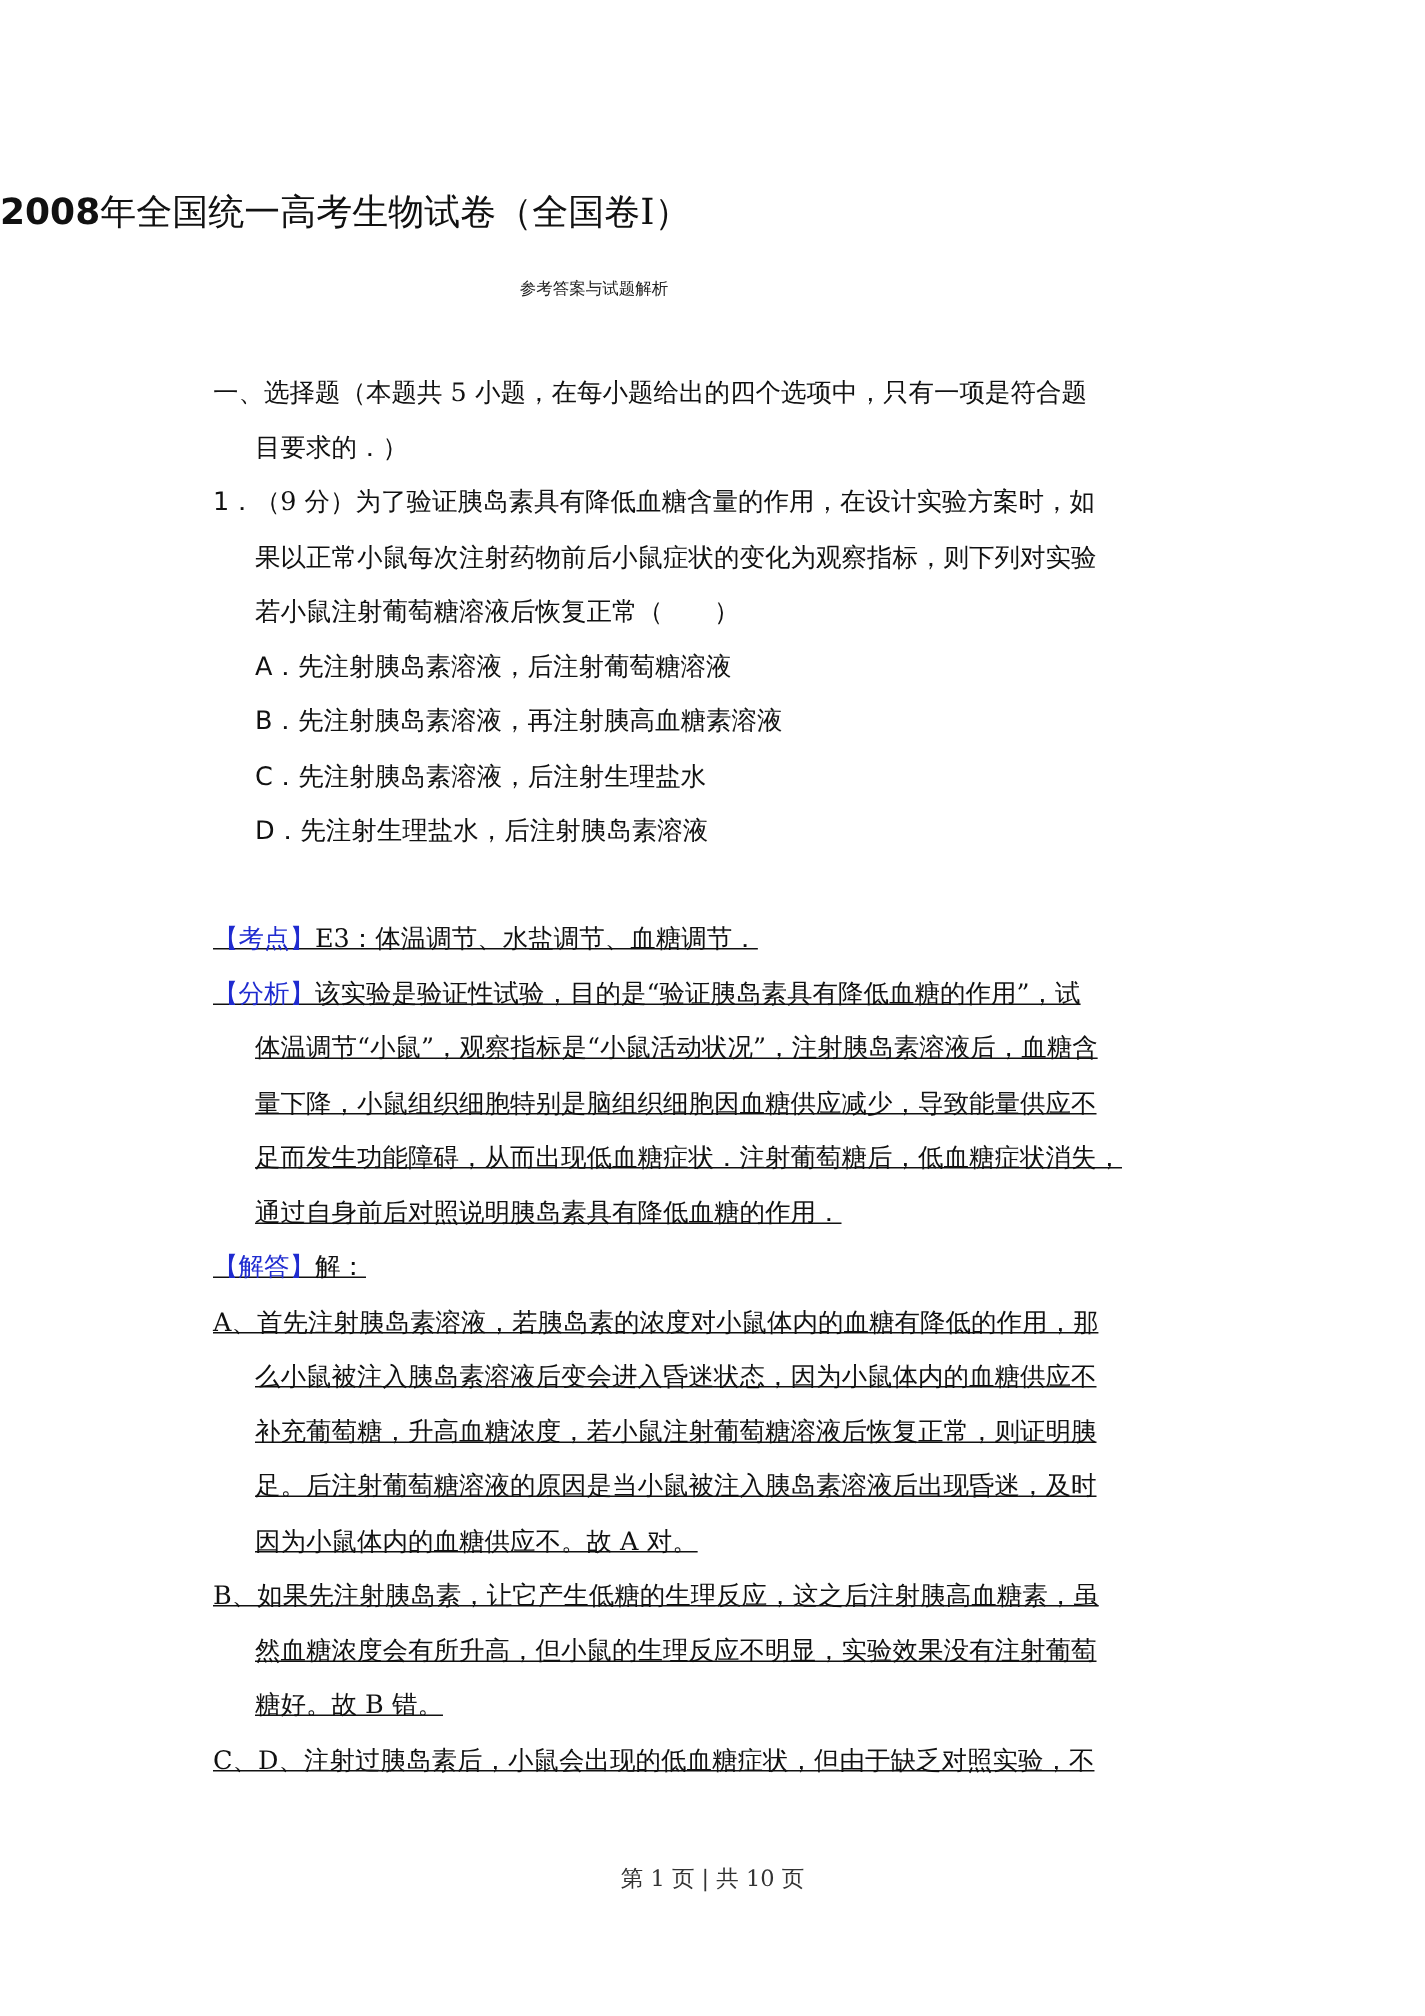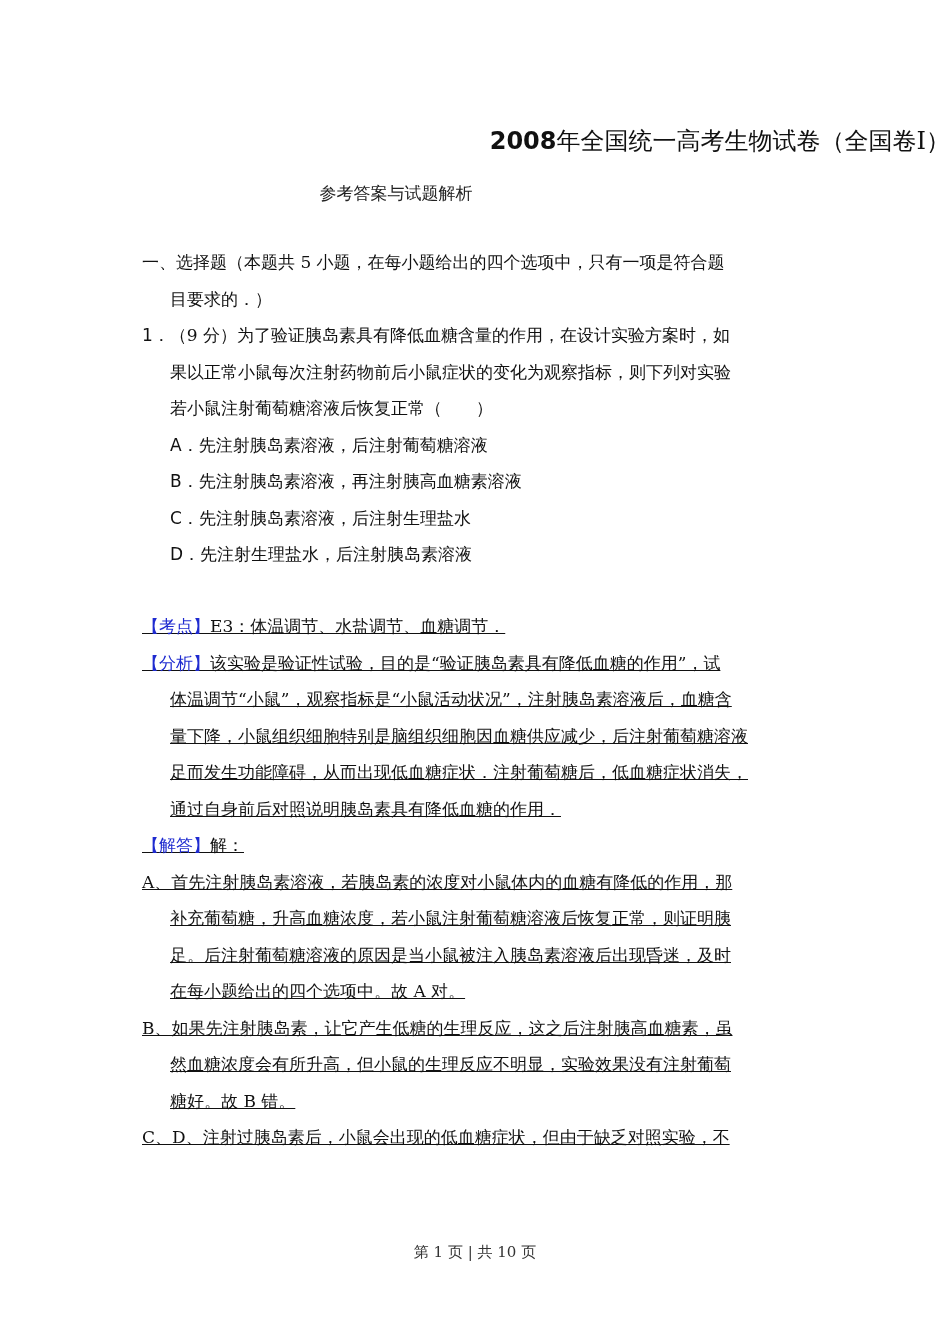--- a/index.html
+++ b/index.html
@@ -1,22 +1,22 @@
 <!DOCTYPE html>
 <html><head>
   <meta charset="utf-8">
   <style>
     html, body { margin: 0; padding: 0; background: #ffffff; }
     body { width: 950px; height: 1344px; position: relative; overflow: hidden;
            font-family: "DejaVu Serif", "Liberation Serif", serif; color: #111; }
-    .title { position: absolute; top: 124px; left: 0; width: 950px; text-align: right;
+    .title { position: absolute; top: 124px; left: 0; width: 950px; text-align: left;
              font-size: 24px; line-height: 34px; }
     .title b { font-family: "DejaVu Sans", "Liberation Sans", sans-serif; font-weight: bold; }
     .subtitle { position: absolute; top: 185px; left: 0; width: 792px; text-align: center;
-                font-size: 17px; line-height: 16px; color: #222; }
+                font-size: 11px; line-height: 16px; color: #222; }
     .block { position: absolute; left: 142px; width: 680px; font-size: 17px; line-height: 36.5px; }
     .line { white-space: nowrap; }
     .ind { padding-left: 28px; }
     .opt { padding-left: 28px; }
     .sans { font-family: "DejaVu Sans", "Liberation Sans", sans-serif; }
     .tag { color: #1f2bd0; }
     .footer { position: absolute; top: 1243px; left: 0; width: 950px; text-align: center;
               font-size: 15px; color: #333; }
   </style>
 </head>
@@ -37,27 +37,28 @@
   <div class="line opt"><span class="sans">A．</span><span>先注射胰岛素溶液，后注射葡萄糖溶液</span></div>
   <div class="line opt"><span class="sans">B．</span><span>先注射胰岛素溶液，再注射胰高血糖素溶液</span></div>
   <div class="line opt"><span class="sans">C．</span><span>先注射胰岛素溶液，后注射生理盐水</span></div>
   <div class="line opt"><span class="sans">D．</span><span>先注射生理盐水，后注射胰岛素溶液</span></div>
 </div>
 
 <div class="block" style="top:608px;text-decoration:underline;">
   <div class="line"><span class="tag">【考点】</span><span>E3：体温调节、水盐调节、血糖调节．</span></div>
   <div class="line"><span class="tag">【分析】</span><span>该实验是验证性试验，目的是“验证胰岛素具有降低血糖的作用”，试</span></div>
   <div class="line ind">体温调节“小鼠”，观察指标是“小鼠活动状况”，注射胰岛素溶液后，血糖含</div>
-  <div class="line ind">量下降，小鼠组织细胞特别是脑组织细胞因血糖供应减少，后注射葡萄糖溶液</div>
+  <div class="line ind">量下降，小鼠组织细胞特别是脑组织细胞因血糖供应减少，导致能量供应不</div>
   <div class="line ind">足而发生功能障碍，从而出现低血糖症状．注射葡萄糖后，低血糖症状消失，</div>
   <div class="line ind">通过自身前后对照说明胰岛素具有降低血糖的作用．</div>
   <div class="line"><span class="tag">【解答】</span><span>解：</span></div>
   <div class="line">A、首先注射胰岛素溶液，若胰岛素的浓度对小鼠体内的血糖有降低的作用，那</div>
+  <div class="line ind">么小鼠被注入胰岛素溶液后变会进入昏迷状态，因为小鼠体内的血糖供应不</div>
   <div class="line ind">补充葡萄糖，升高血糖浓度，若小鼠注射葡萄糖溶液后恢复正常，则证明胰</div>
   <div class="line ind">足。后注射葡萄糖溶液的原因是当小鼠被注入胰岛素溶液后出现昏迷，及时</div>
-  <div class="line ind">在每小题给出的四个选项中。故 A 对。</div>
+  <div class="line ind">因为小鼠体内的血糖供应不。故 A 对。</div>
   <div class="line">B、如果先注射胰岛素，让它产生低糖的生理反应，这之后注射胰高血糖素，虽</div>
   <div class="line ind">然血糖浓度会有所升高，但小鼠的生理反应不明显，实验效果没有注射葡萄</div>
   <div class="line ind">糖好。故 B 错。</div>
   <div class="line">C、D、注射过胰岛素后，小鼠会出现的低血糖症状，但由于缺乏对照实验，不</div>
 </div>
 
 <div class="footer">第 1 页 | 共 10 页</div>
 
 </body></html>

